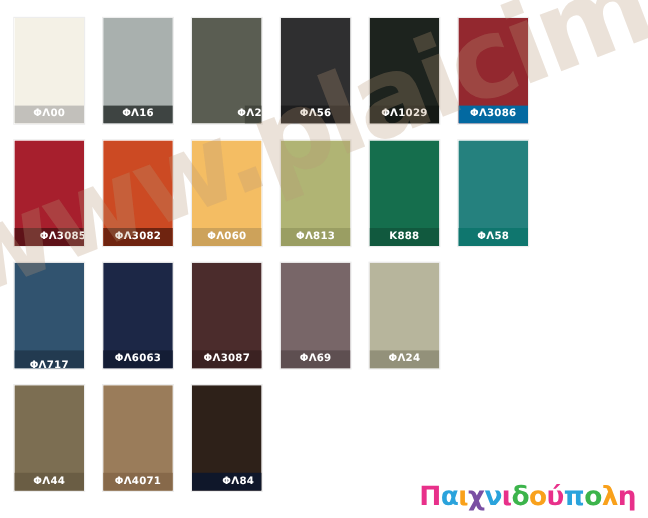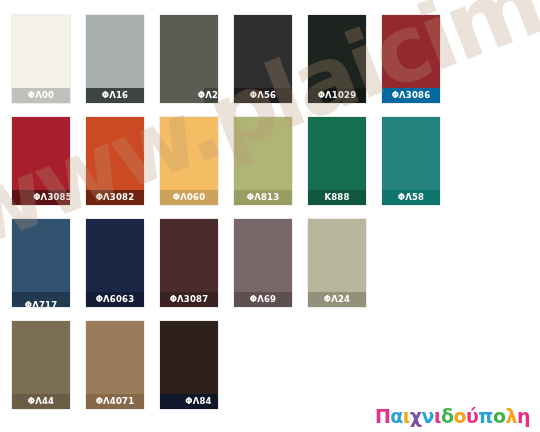--- a/index.html
+++ b/index.html
@@ -100,21 +100,21 @@
   }
 
   
   #brand {
     position: absolute;
     right: 10px;
     bottom: 6px;
     z-index: 8;
     font-family: "DejaVu Sans", sans-serif;
     font-weight: 700;
-    font-size: 19px;
+    font-size: 22px;
     letter-spacing: -0.5px;
     line-height: 1;
     white-space: nowrap;
   }
   #brand .ch { display: inline-block; }
 </style>
 </head>
 <body>
 
 <div id="board">

